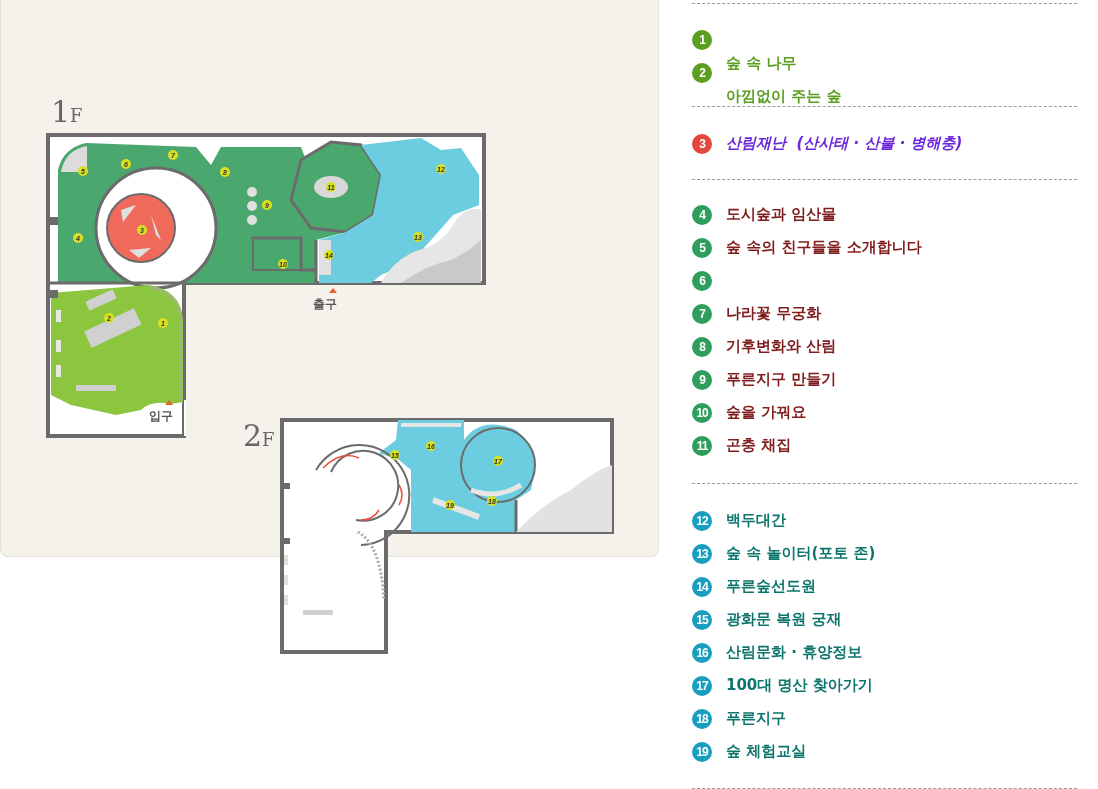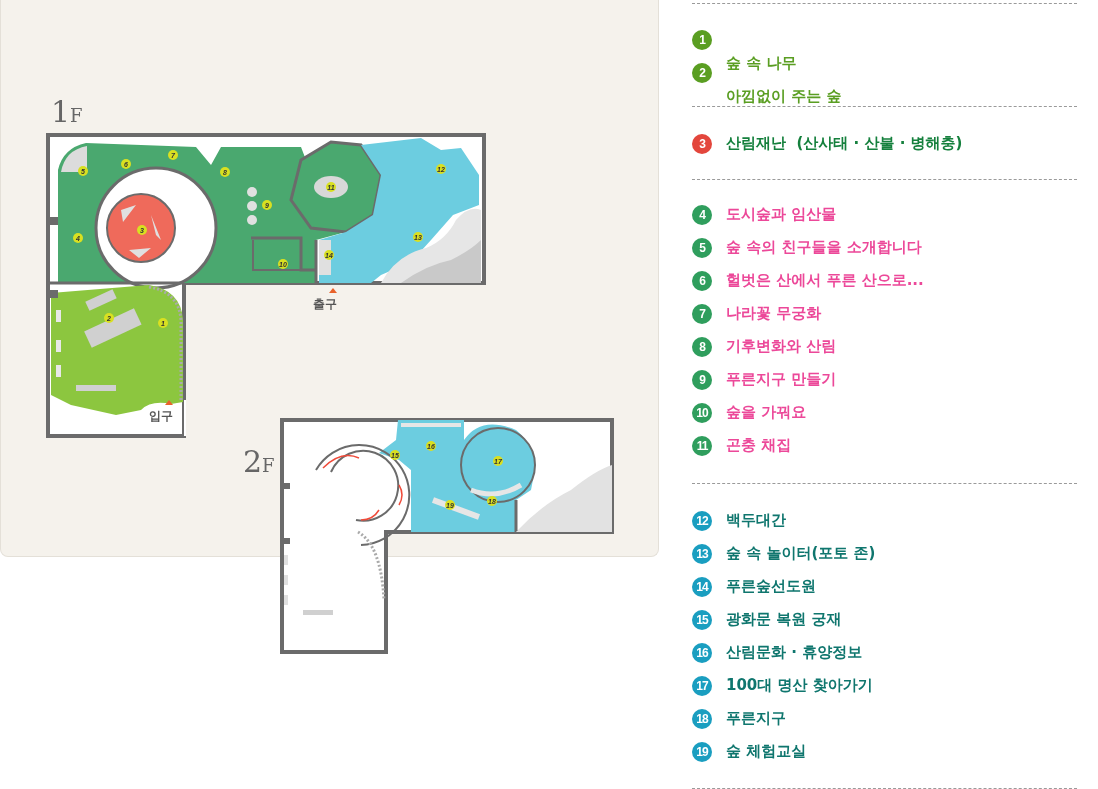--- a/index.html
+++ b/index.html
@@ -35,34 +35,34 @@
   .item {
     display: flex; align-items: center; height: 33px; cursor: pointer;
   }
   .badge {
     width: 20px; height: 20px; border-radius: 50%; color: #fff; font-size: 12px; font-weight: bold;
     display: flex; align-items: center; justify-content: center; margin-right: 14px; flex: 0 0 20px;
     font-family: "Liberation Sans", sans-serif; letter-spacing: -1px;
   }
   .item-label { font-size: 15px; font-weight: bold; }
   .g1 .badge { background: #5a9e22; } .g1 .item-label { color: #5a9e22; margin-top: 48px; }
-  .g2 .badge { background: #e3463c; } .g2 .item-label { color: #15803d; }
-  .g3 .badge { background: #2f9e5d; } .g3 .item-label { color: #ec4899; }
+  .g2 .badge { background: #e3463c; } .g2 .item-label { color: #6d28d9; font-style: italic; }
+  .g3 .badge { background: #2f9e5d; } .g3 .item-label { color: #7f1d1d; }
   .g4 .badge { background: #1a9ec0; } .g4 .item-label { color: #0f766e; }
   .map-num { font-family: "Liberation Sans", sans-serif; font-size: 7px; font-weight: bold; font-style: italic; }
 </style>
 </head>
 <body>
 
 <div class="map-panel">
 
   <div class="floor-label" style="left:50px; top:94px;">
     <span class="num">1</span><span class="f">F</span>
   </div>
-  <div class="floor-label" style="left:242px; top:418px;margin-top:26px;">
+  <div class="floor-label" style="left:242px; top:418px;">
     <span class="num">2</span><span class="f">F</span>
   </div>
 
   <svg width="659" height="783" viewBox="0 0 659 783">
 
     <g>
 
       <path d="M47,135 L483,135 L483,283 L183,283 L183,436 L47,436 Z" fill="#ffffff" stroke="#6b6b6b" stroke-width="4"></path>
 
       <path d="M57,170 Q62,148 85,143 L195,147 L210,165 L220,147 L300,147 L305,160 L330,142 L360,145 L378,170 L372,215 L345,232 L315,240 L315,283 L57,283 Z" fill="#4aa86f"></path>
@@ -218,21 +218,20 @@
     <div class="item">
       <span class="badge">4</span>
       <span class="item-label">도시숲과 임산물</span>
     </div>
     <div class="item">
       <span class="badge">5</span>
       <span class="item-label">숲 속의 친구들을 소개합니다</span>
     </div>
     <div class="item">
       <span class="badge">6</span>
-      <span class="item-label">헐벗은 산에서 푸른 산으로...</span>
     </div>
     <div class="item">
       <span class="badge">7</span>
       <span class="item-label">나라꽃 무궁화</span>
     </div>
     <div class="item">
       <span class="badge">8</span>
       <span class="item-label">기후변화와 산림</span>
     </div>
     <div class="item">

